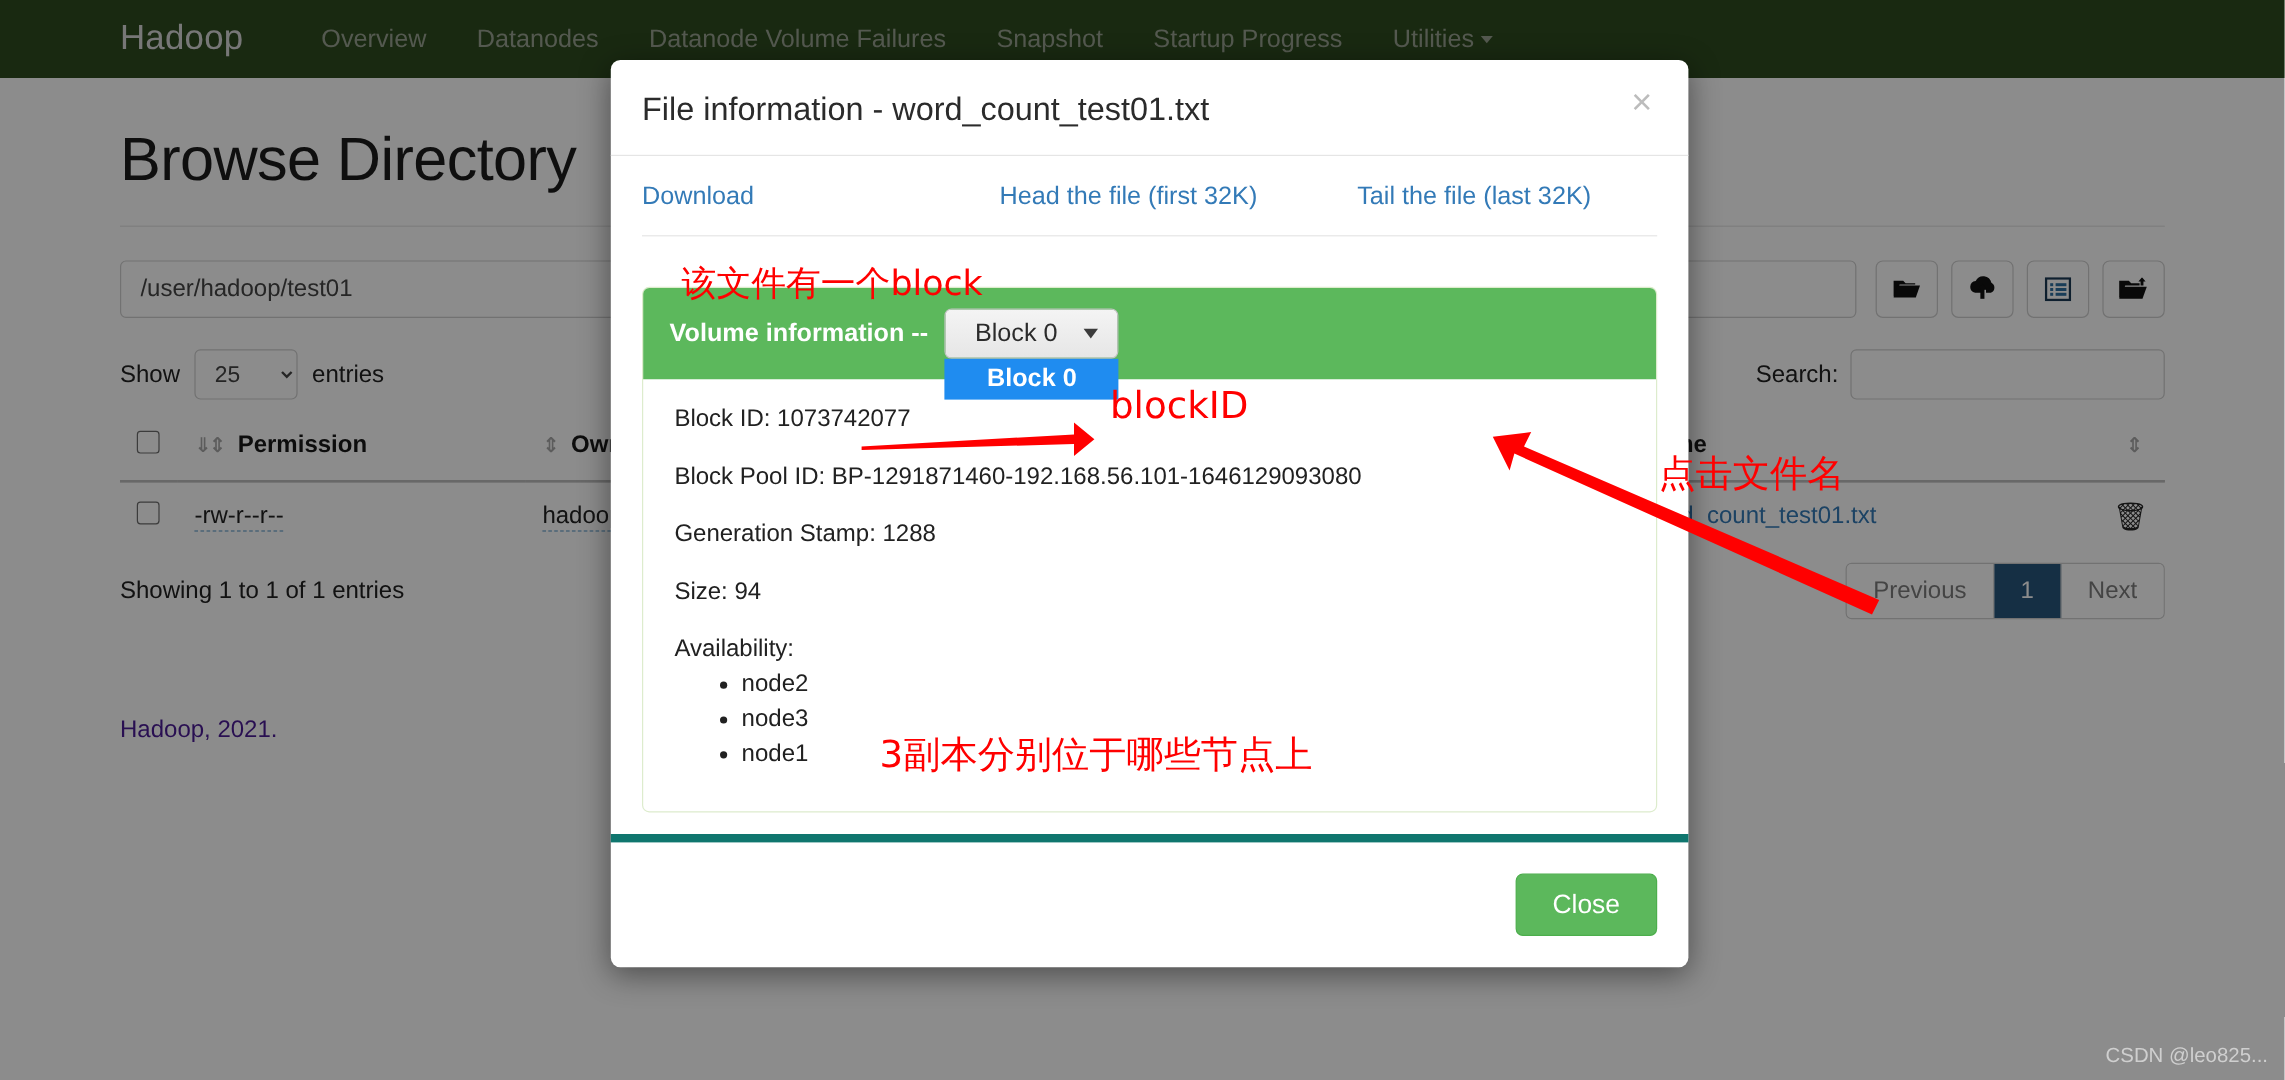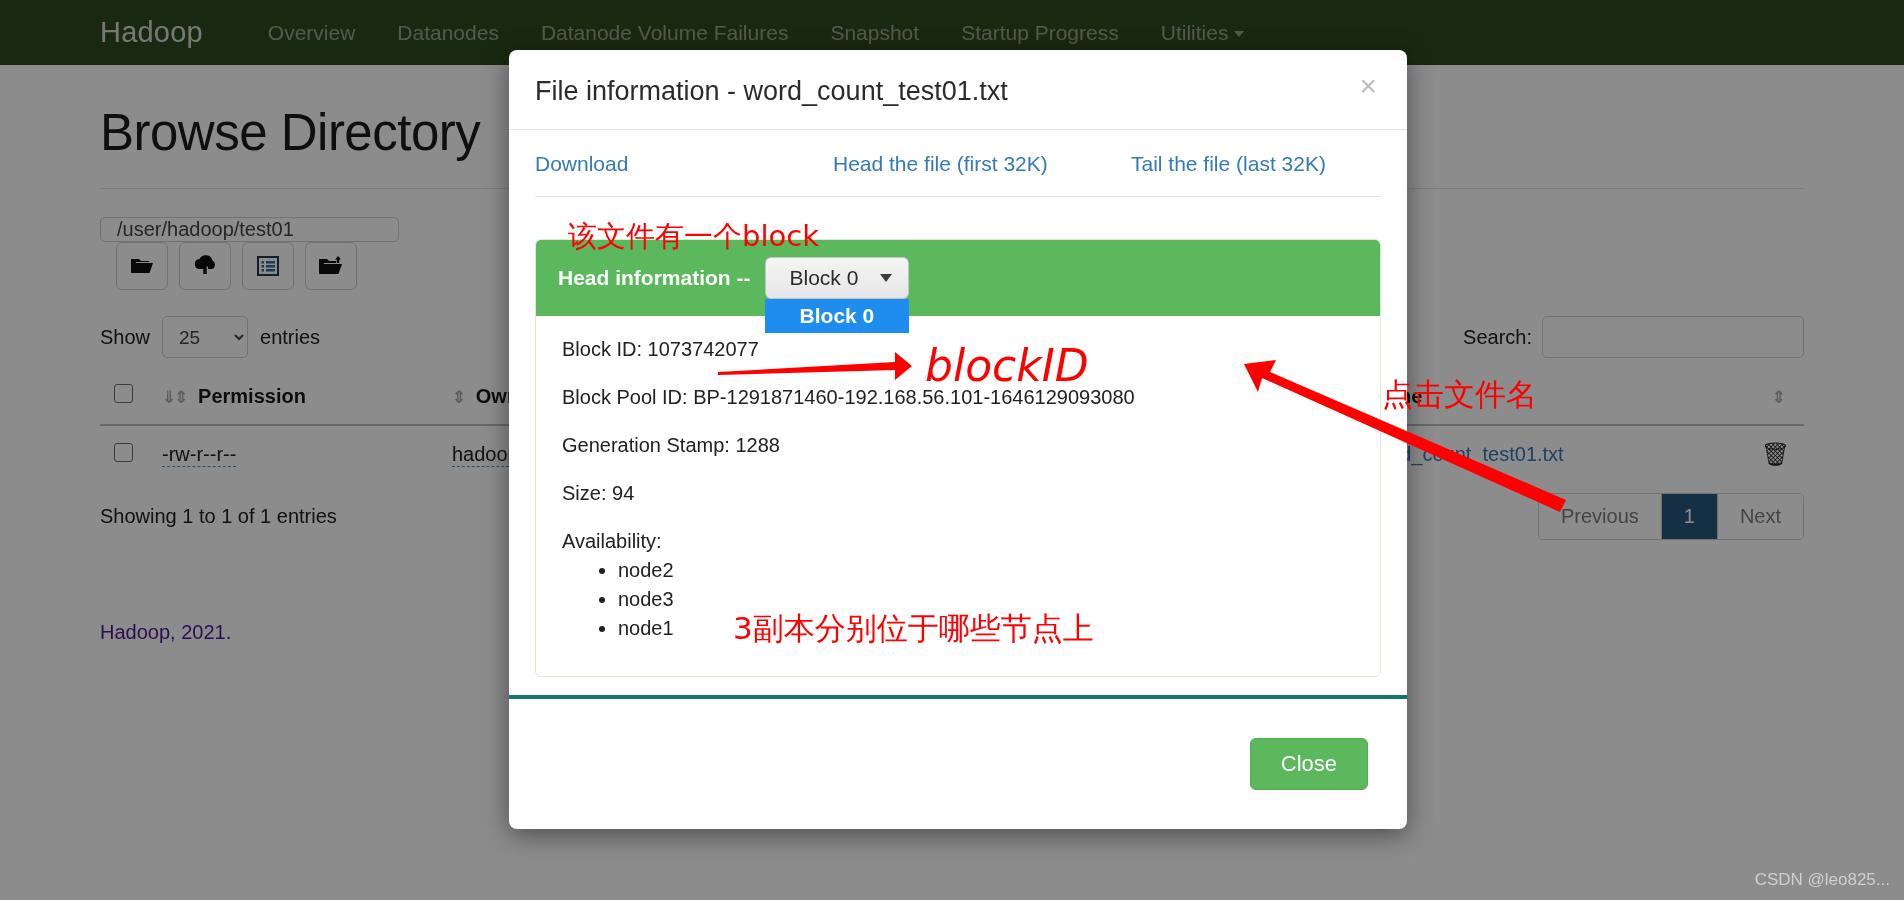--- a/index.html
+++ b/index.html
@@ -71,24 +71,23 @@
     margin: 38px 0 26px 0;
     letter-spacing: -0.5px;
   }
   .hr {
     border-top: 1px solid #e4e4e4;
     margin: 0 0 28px 0;
   }
 
   .path-row {
     display: flex;
-    align-items: flex-start;
+    align-items: flex-end;
     gap: 0px;
     margin-bottom: 26px;
-    flex-direction: column;
   }
   .path-input {
     flex: 1;
     height: 48px;
     border: 1px solid #cfcfcf;
     border-radius: 5px;
     padding: 0 16px;
     font-size: 20px;
     color: #454545;
     background: #fff;
@@ -347,22 +346,22 @@
     color: #212121;
   }
   .panel-body .line { margin: 0 0 25px 0; }
   .panel-body ul {
     margin: 6px 0 0 0;
     padding-left: 56px;
   }
   .panel-body li { margin-bottom: 6px; font-size: 20px; }
 
   .modal-footer {
-    padding: 39px;
-    border-top: 4px solid #0f766e;
+    padding: 26px;
+    border-top: 7px solid #0f766e;
     display: flex;
     justify-content: flex-end;
   }
   .btn-close-green {
     background: #5cb85c;
     border: 1px solid #4cae4c;
     color: #fff;
     font-size: 22px;
     padding: 12px 30px;
     border-radius: 6px;
@@ -375,21 +374,21 @@
     position: absolute;
     color: #ff0000;
     font-family: "DejaVu Sans", "Liberation Sans", sans-serif;
     font-size: 29px;
     white-space: nowrap;
     z-index: 95;
     pointer-events: none;
   }
   #anno-one-block { left: 568px; top: 217px; }
   #anno-block-pos { left: 1022px; top: 253px; font-size: 31px; }
-  #anno-blockid  { left: 925px; top: 340px; font-size: 44px; font-style: italic; }
+  #anno-blockid  { left: 925px; top: 320px; font-size: 31px; }
   #anno-click-name { left: 1382px; top: 374px; font-size: 31px; text-align: center; }
   #anno-replicas { left: 733px; top: 608px; font-size: 31px; }
 
   svg.arrow-layer {
     position: absolute;
     inset: 0;
     width: 1904px;
     height: 900px;
     z-index: 94;
     pointer-events: none;
@@ -544,21 +543,21 @@
 
     <div class="modal-body">
       <div class="file-actions">
         <a class="act-download" href="#">Download</a>
         <a class="act-head" href="#">Head the file (first 32K)</a>
         <a class="act-tail" href="#">Tail the file (last 32K)</a>
       </div>
 
       <div class="panel">
         <div class="panel-head">
-          <span>Head information --</span>
+          <span>Volume information --</span>
           <div class="block-select">
             <button class="block-select-btn">
               <span>Block 0</span>
               <span class="sel-caret"></span>
             </button>
             <div class="block-option-list">
               <div class="block-option">Block 0</div>
             </div>
           </div>
         </div>

